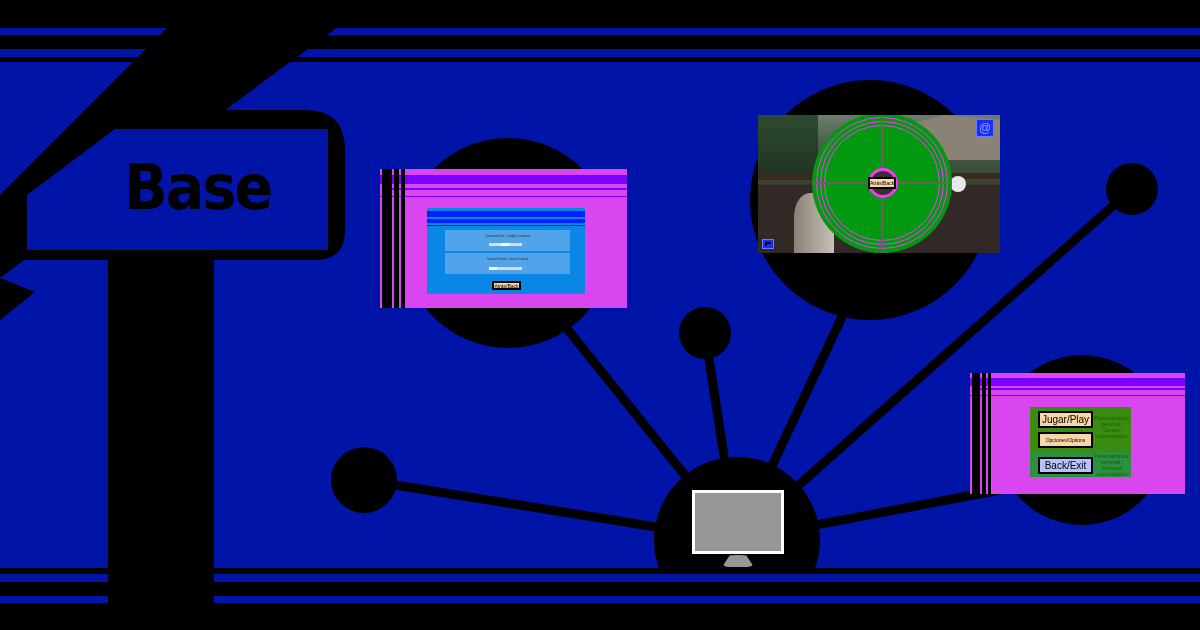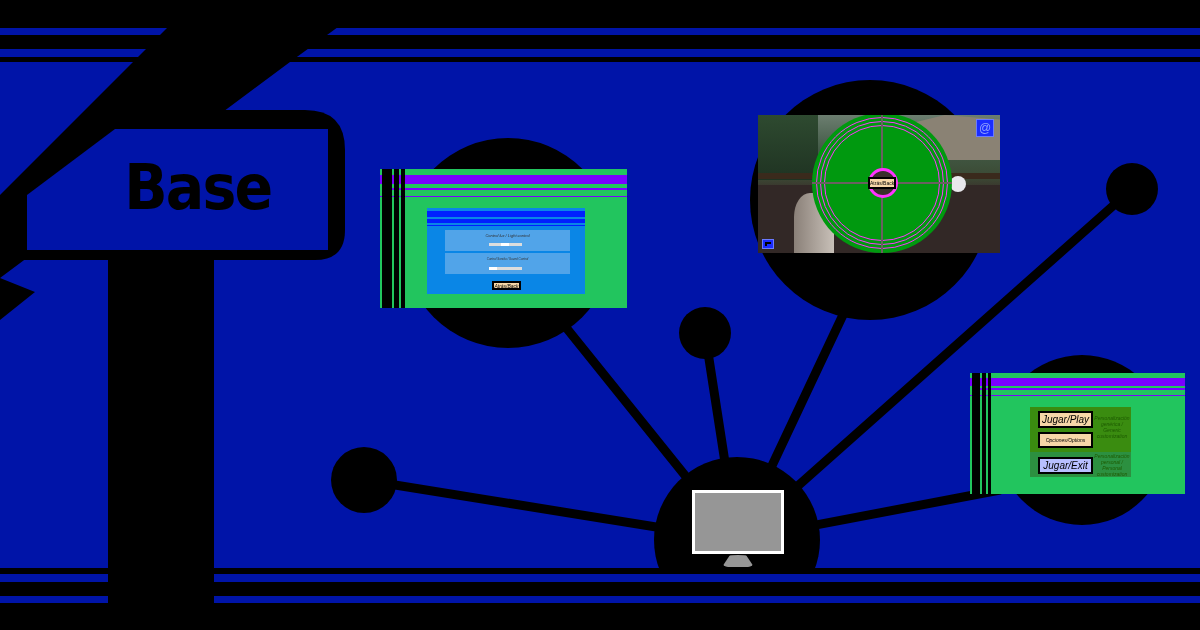--- a/index.html
+++ b/index.html
@@ -2,21 +2,21 @@
 <html><head>
 <meta charset="utf-8">
 <style>
   html, body { margin:0; padding:0; }
   body { width:1200px; height:630px; position:relative; overflow:hidden; background:#000; font-family:"Liberation Sans", sans-serif; }
   .abs { position:absolute; }
   .stripe { position:absolute; left:0; width:1200px; background:#0014a8; }
   .circle { position:absolute; border-radius:50%; background:#000; }
   .shot { position:absolute; overflow:hidden; }
   
-  .menu-shot { background:#22c55e;font-style:italic; }
+  .menu-shot { background:#d946ef; }
   .menu-shot .vbar { position:absolute; top:0; bottom:0; background:#000; }
   .menu-shot .hbar { position:absolute; left:0; right:0; background:#7a00ff; }
   .settings-panel { position:absolute; background:#0a86e6; }
   .settings-panel .head { position:absolute; left:0; right:0; background:#0020ff; }
   .settings-row { position:absolute; background:rgba(140,190,235,0.55); text-align:center; color:#333; }
   .slider { position:absolute; height:3px; background:#ddd; }
   .slider .fill { position:absolute; top:0; height:3px; background:#fff; }
   .btn-back { position:absolute; background:#f7d7a8; border:2px solid #000; color:#000; font-size:5px; text-align:center; line-height:7px; box-sizing:border-box; }
   .menu-box { position:absolute; background:#3a8c10; }
   .menu-btn { position:absolute; background:#f7d7a8; border:2px solid #000; box-sizing:border-box; color:#000; text-align:center; }
@@ -133,17 +133,17 @@
   <div class="hbar" style="top:5px;height:8px;"></div>
   <div class="hbar" style="top:15px;height:2px;left:10px;"></div>
   <div class="hbar" style="top:22px;height:1px;"></div>
   <div class="vbar" style="left:2px;width:8px;"></div>
   <div class="vbar" style="left:12px;width:4px;"></div>
   <div class="vbar" style="left:18px;width:3px;"></div>
   <div class="menu-box" style="left:60px;top:34px;width:101px;height:70px;">
     <div class="abs" style="left:0;top:45px;width:101px;height:25px;background:#2c9040;"></div>
     <div class="menu-btn" style="left:8px;top:4px;width:55px;height:17px;font-size:10px;line-height:13px;">Jugar/Play</div>
     <div class="menu-btn" style="left:8px;top:25px;width:55px;height:16px;font-size:5px;line-height:12px;">Opciones/Options</div>
-    <div class="menu-btn exit" style="left:8px;top:50px;width:55px;height:17px;font-size:10px;line-height:13px;">Jugar/Exit</div>
+    <div class="menu-btn exit" style="left:8px;top:50px;width:55px;height:17px;font-size:10px;line-height:13px;">Back/Exit</div>
     <div class="menu-note" style="left:63px;top:8px;width:38px;">Personalización genérica / Generic customization</div>
     <div class="menu-note" style="left:63px;top:46px;width:38px;">Personalización personal / Personal customization</div>
   </div>
 </div>
 
 </body></html>

